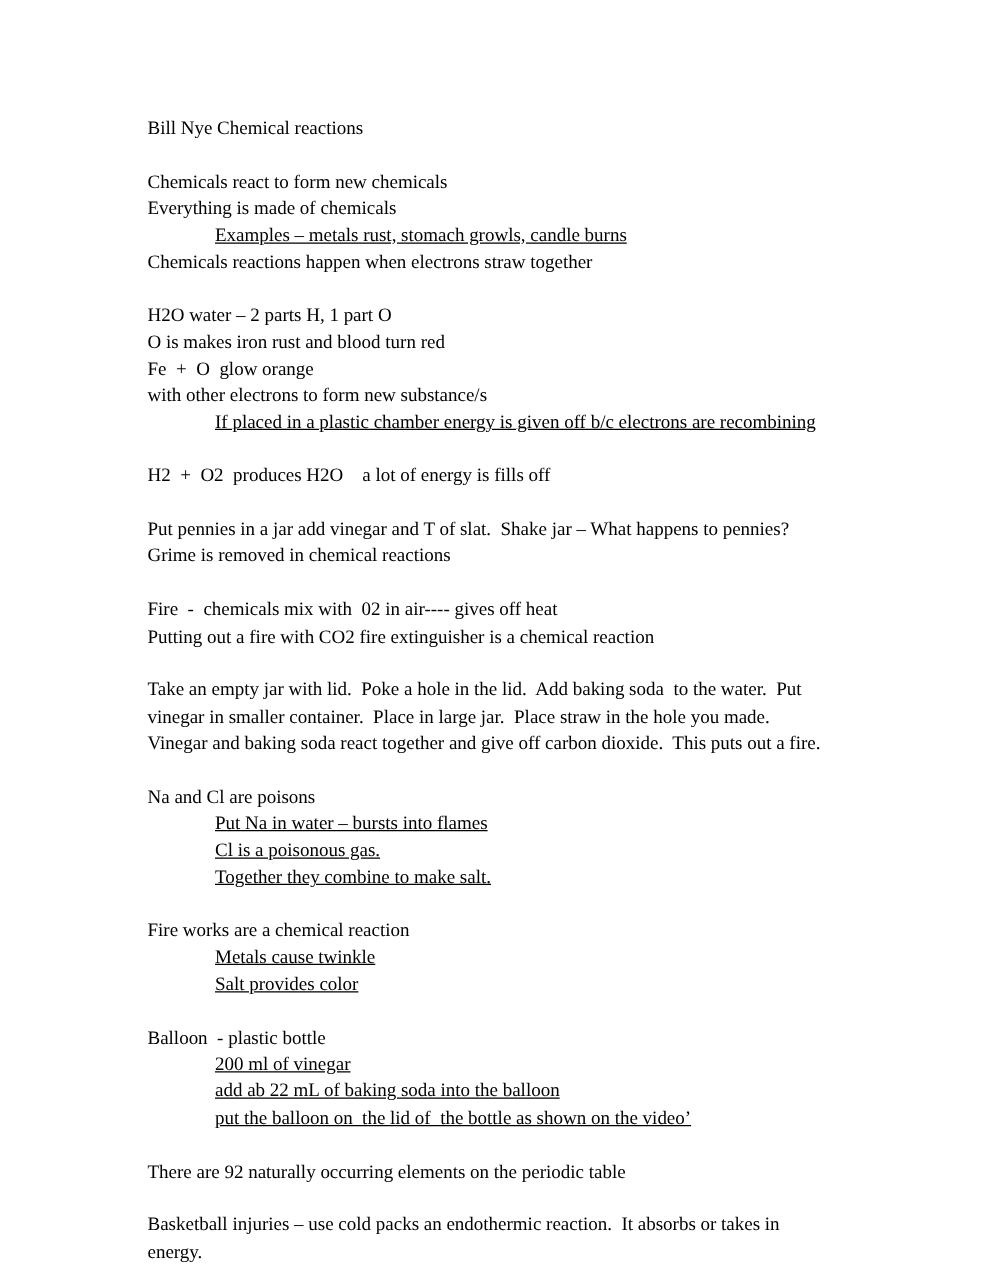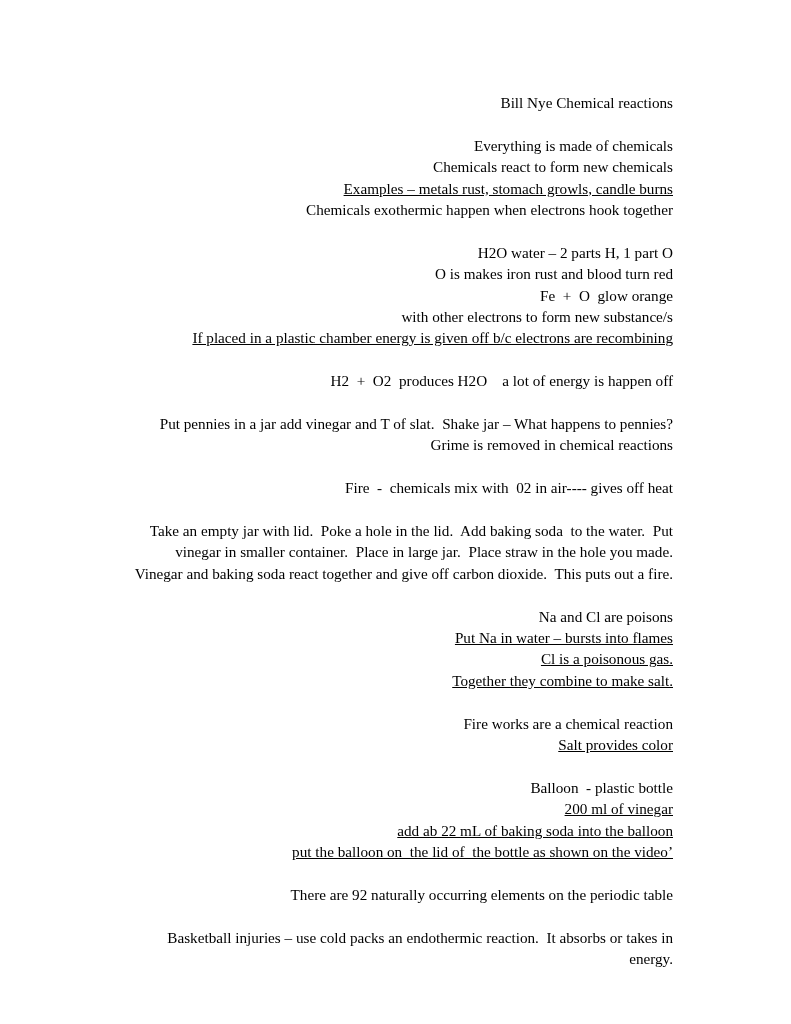--- a/index.html
+++ b/index.html
@@ -14,21 +14,20 @@
     color: #000000;
     overflow: hidden;
   }
   .page {
     position: relative;
     width: 791px;
     height: 820px;
     background: #ffffff;
     box-sizing: border-box;
     padding: 92px 118px 0 118px;
-    text-align: right;
   }
   .doc-body {
     font-size: 15.2px;
     line-height: 21.4px;
   }
   .para {
     margin: 0;
     white-space: pre-wrap;
   }
   .line {
@@ -44,35 +43,35 @@
     height: 21.4px;
   }
 </style>
 </head>
 <body>
 
 <div class="page">
   <div class="doc-body" id="doc-body">
       <p class="para"><span class="line">Bill Nye Chemical reactions</span></p>
       <span class="blank"></span>
-      <p class="para"><span class="line">Everything is made of chemicals</span><span class="line">Chemicals react to form new chemicals</span><span class="line indent1">Examples – metals rust, stomach growls, candle burns</span><span class="line">Chemicals exothermic happen when electrons hook together</span></p>
+      <p class="para"><span class="line">Chemicals react to form new chemicals</span><span class="line">Everything is made of chemicals</span><span class="line indent1">Examples – metals rust, stomach growls, candle burns</span><span class="line">Chemicals reactions happen when electrons straw together</span></p>
       <span class="blank"></span>
       <p class="para"><span class="line">H2O water – 2 parts H, 1 part O</span><span class="line">O is makes iron rust and blood turn red</span><span class="line">Fe  +  O  glow orange</span><span class="line">with other electrons to form new substance/s</span><span class="line indent1">If placed in a plastic chamber energy is given off b/c electrons are recombining</span></p>
       <span class="blank"></span>
-      <p class="para"><span class="line">H2  +  O2  produces H2O    a lot of energy is happen off</span></p>
+      <p class="para"><span class="line">H2  +  O2  produces H2O    a lot of energy is fills off</span></p>
       <span class="blank"></span>
       <p class="para"><span class="line">Put pennies in a jar add vinegar and T of slat.  Shake jar – What happens to pennies?</span><span class="line">Grime is removed in chemical reactions</span></p>
       <span class="blank"></span>
-      <p class="para"><span class="line">Fire  -  chemicals mix with  02 in air---- gives off heat</span></p>
+      <p class="para"><span class="line">Fire  -  chemicals mix with  02 in air---- gives off heat</span><span class="line">Putting out a fire with CO2 fire extinguisher is a chemical reaction</span></p>
       <span class="blank"></span>
       <p class="para"><span class="line">Take an empty jar with lid.  Poke a hole in the lid.  Add baking soda  to the water.  Put</span><span class="line">vinegar in smaller container.  Place in large jar.  Place straw in the hole you made.</span><span class="line">Vinegar and baking soda react together and give off carbon dioxide.  This puts out a fire.</span></p>
       <span class="blank"></span>
       <p class="para"><span class="line">Na and Cl are poisons</span><span class="line indent1">Put Na in water – bursts into flames</span><span class="line indent1">Cl is a poisonous gas.</span><span class="line indent1">Together they combine to make salt.</span></p>
       <span class="blank"></span>
-      <p class="para"><span class="line">Fire works are a chemical reaction</span><span class="line indent1">Salt provides color</span></p>
+      <p class="para"><span class="line">Fire works are a chemical reaction</span><span class="line indent1">Metals cause twinkle</span><span class="line indent1">Salt provides color</span></p>
       <span class="blank"></span>
       <p class="para"><span class="line">Balloon  - plastic bottle</span><span class="line indent1">200 ml of vinegar</span><span class="line indent1">add ab 22 mL of baking soda into the balloon</span><span class="line indent1">put the balloon on  the lid of  the bottle as shown on the video’</span></p>
       <span class="blank"></span>
       <p class="para"><span class="line">There are 92 naturally occurring elements on the periodic table</span></p>
       <span class="blank"></span>
       <p class="para"><span class="line">Basketball injuries – use cold packs an endothermic reaction.  It absorbs or takes in</span><span class="line">energy.</span></p>
     </div>
 </div>
 
 </body></html>

